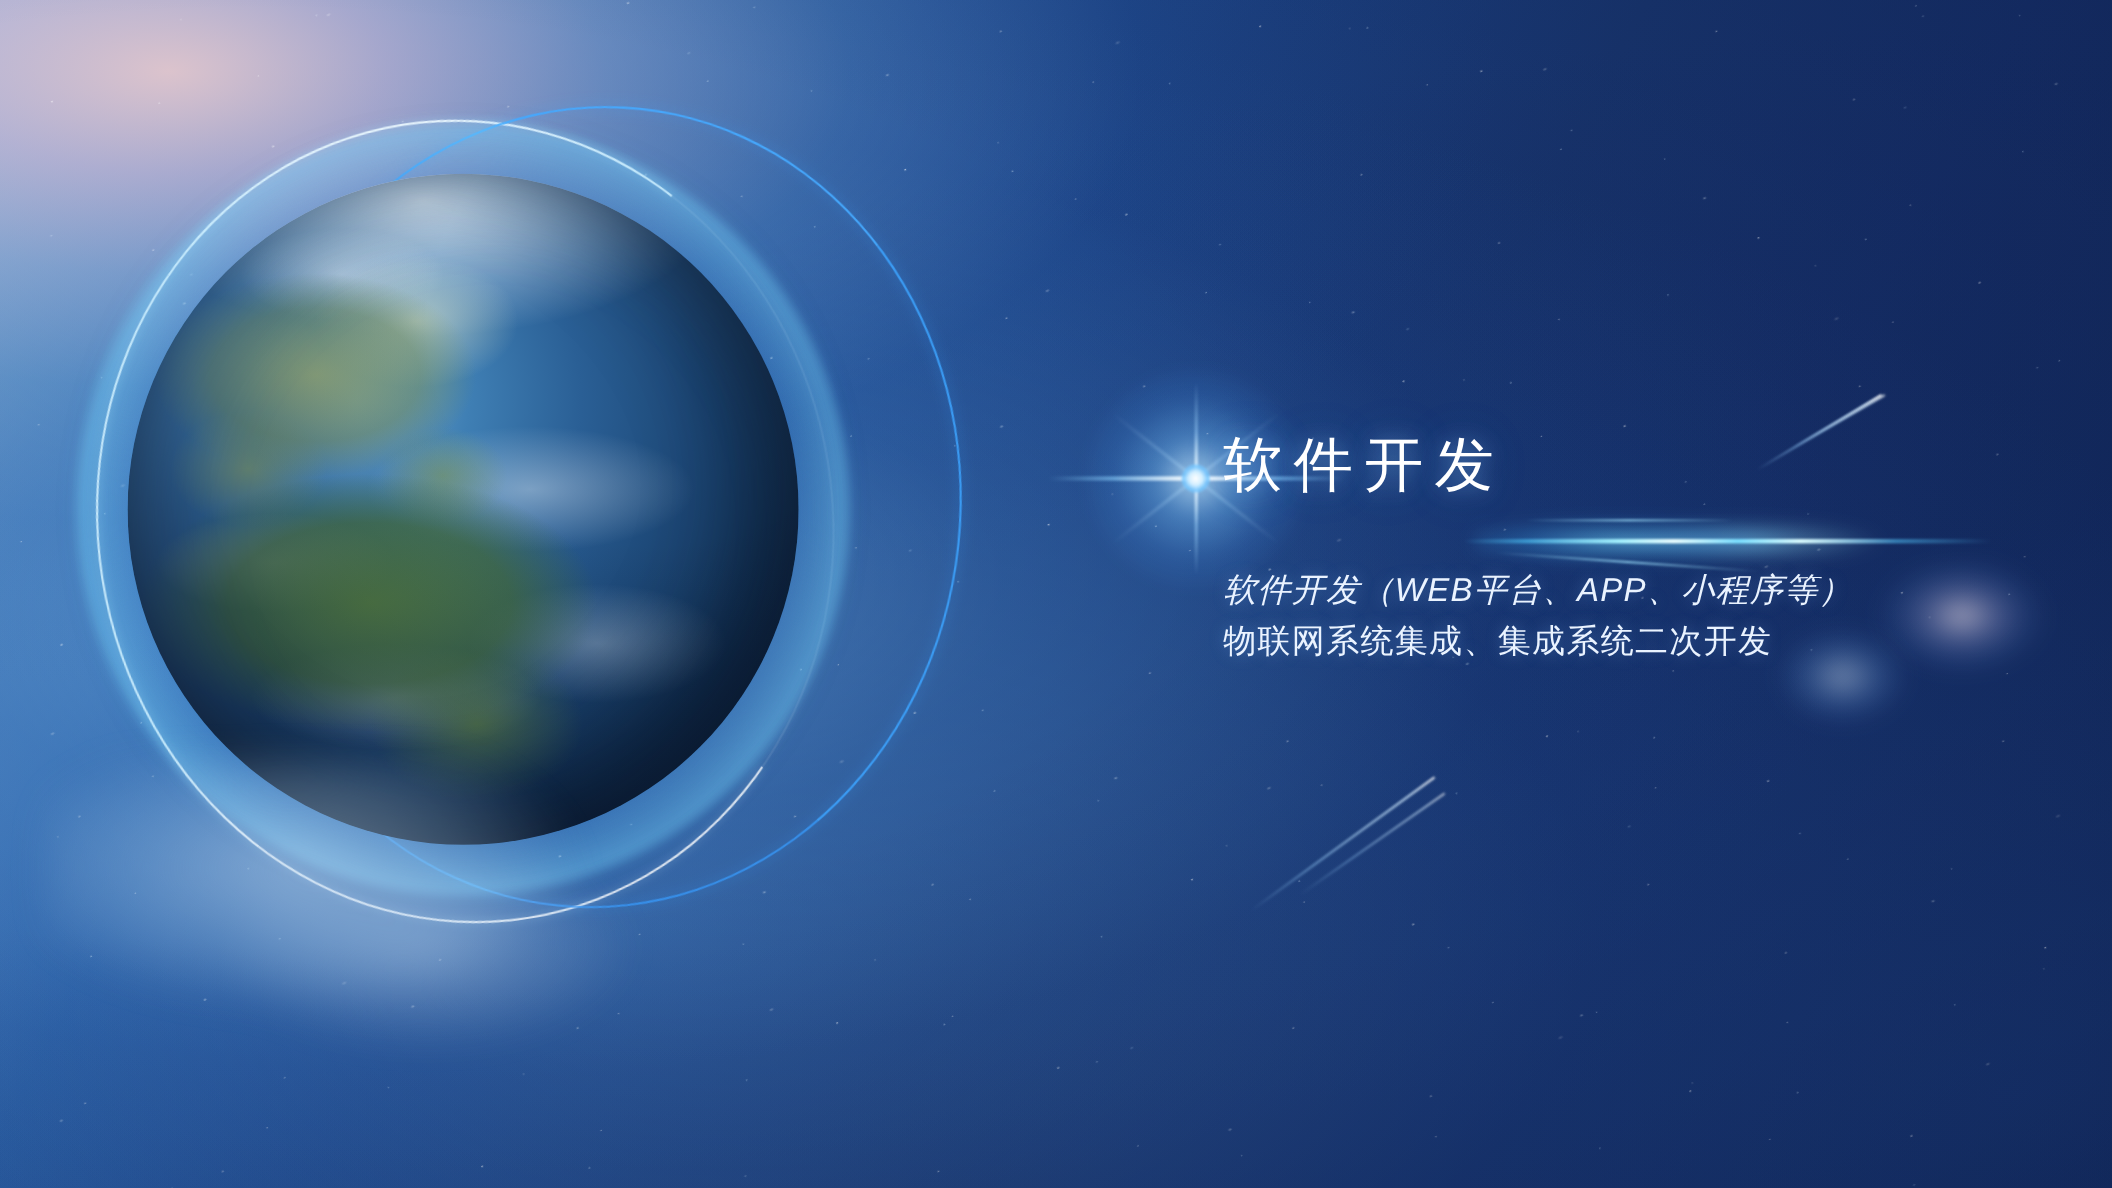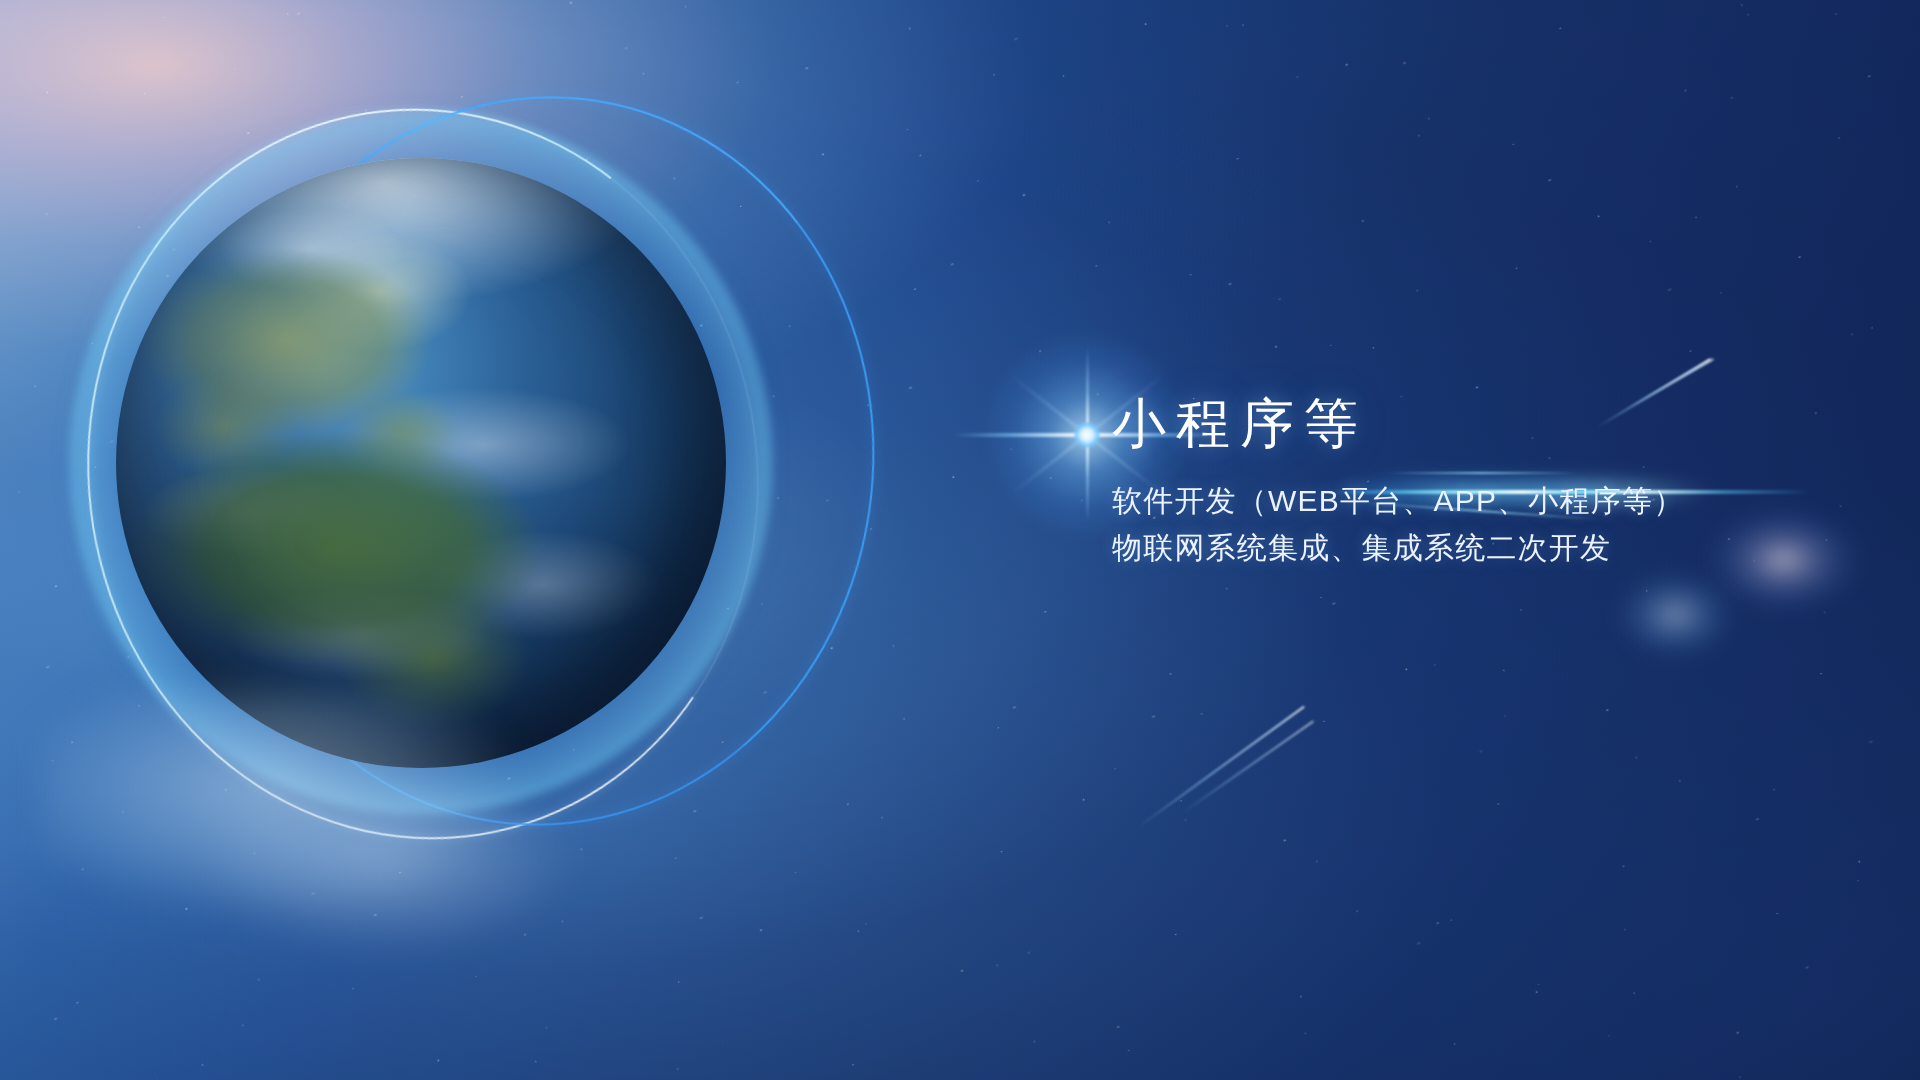--- a/index.html
+++ b/index.html
@@ -213,21 +213,21 @@
   #copy{position:absolute;left:1112px;top:396px;width:760px;}
   #headline{
     font-size:54px;line-height:1.0;color:#ffffff;font-weight:300;letter-spacing:10px;
     text-shadow:0 0 18px rgba(140,200,255,.45),0 0 42px rgba(60,140,230,.28);
     white-space:nowrap;
   }
   .sub{
     font-size:30px;line-height:1.0;color:#eaf3ff;font-weight:300;letter-spacing:1.2px;
     text-shadow:0 0 14px rgba(120,180,245,.38);white-space:nowrap;
   }
-  #sub1{margin-top:36px;}
+  #sub1{margin-top:72px;font-style:italic;}
   #sub2{margin-top:17px;}
 </style>
 </head>
 <body>
 
 <div id="stage">
 
   <div class="layer" id="bg-base"></div>
   <div class="layer stars" id="stars-a"></div>
   <div class="layer stars" id="stars-b"></div>
@@ -264,18 +264,18 @@
     <div class="halo"></div>
     <div class="thin1"></div>
     <div class="thin2"></div>
     <div class="beam"></div>
   </div>
 
   <div class="flare" id="flare-pink"></div>
   <div class="flare" id="flare-small"></div>
 
   <div id="copy">
-    <div id="headline">小程序等</div>
+    <div id="headline">软件开发</div>
     <div class="sub" id="sub1">软件开发（WEB平台、APP、小程序等）</div>
     <div class="sub" id="sub2">物联网系统集成、集成系统二次开发</div>
   </div>
 
 </div>
 
 </body></html>

